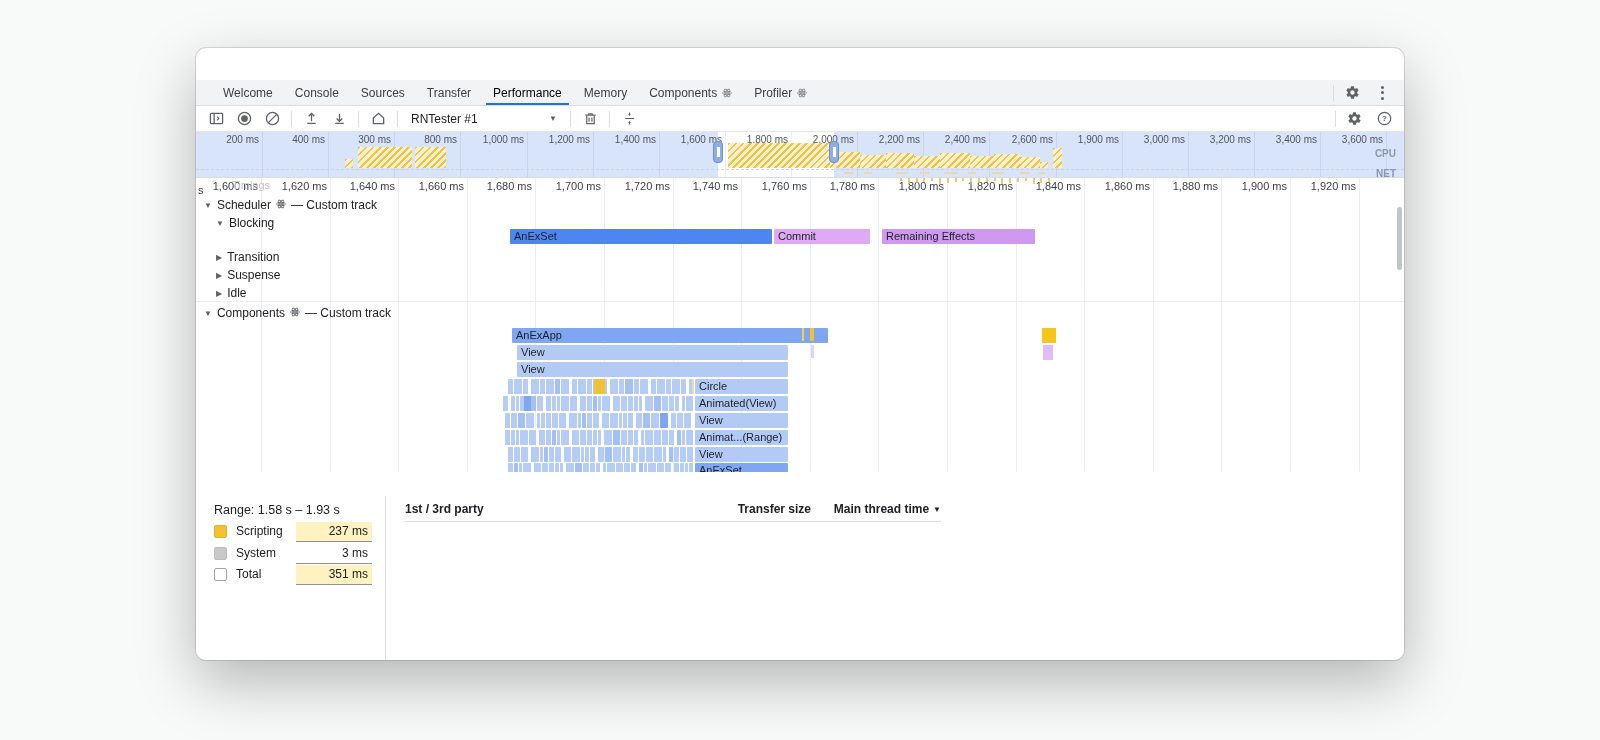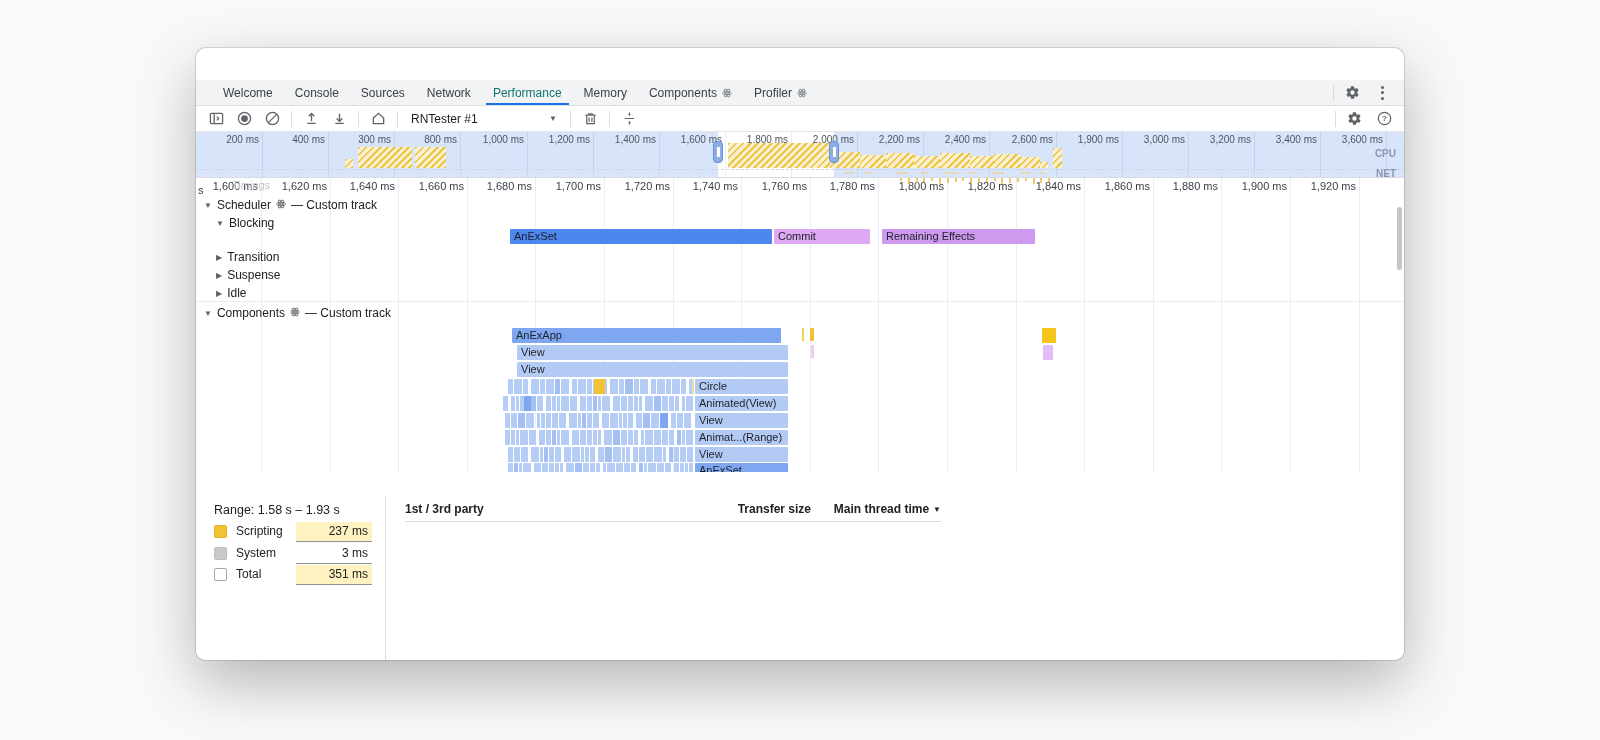--- a/index.html
+++ b/index.html
@@ -11,21 +11,21 @@
   
   #titlebar { position:absolute; left:0; top:0; width:100%; height:32px; background:#f5f4f3; border-bottom:1px solid #d8d8d8; }
   .traffic { position:absolute; top:10px; width:12px; height:12px; border-radius:50%; }
   #titlebar .title { position:absolute; left:0; right:0; top:0; height:32px; line-height:32px; text-align:center;
                      font-size:13px; font-weight:bold; color:#3d3d3d; }
 
   
   #tabbar { position:absolute; left:0; top:32px; width:100%; height:26px; background:#f1f3f4; border-bottom:1px solid #dadce0; display:flex; align-items:stretch; }
   #tabbar-tabs { display:flex; flex:1; padding-left:16px; }
   .tab { display:flex; align-items:center; gap:4px; padding:0 11px; font-size:12px; color:#3c4043; position:relative; cursor:default; }
-  .tab.active { color:#0f766e; }
+  .tab.active { color:#000000; }
   .tab.active::after { content:""; position:absolute; left:4px; right:4px; bottom:0; height:2px; background:#1a73e8; }
   .tab .atom { display:inline-flex; margin-left:1px; }
   #tabbar-right { display:flex; align-items:center; gap:6px; padding-right:10px; }
   .vsep { width:1px; height:16px; background:#dadce0; }
   .iconbtn { width:24px; height:24px; display:flex; align-items:center; justify-content:center; border-radius:3px; }
   .kebab { display:flex; flex-direction:column; gap:2.5px; align-items:center; justify-content:center; width:24px; height:24px; }
   .kebab i { width:3px; height:3px; border-radius:50%; background:#5f6368; }
 
   
   #toolbar { position:absolute; left:0; top:58px; width:100%; height:26px; background:#fff; border-bottom:1px solid #e6e6e6; display:flex; align-items:center; padding:0 8px; gap:4px; }
@@ -102,21 +102,21 @@
           <div class="tab">
             <span>Welcome</span>
           </div>
           <div class="tab">
             <span>Console</span>
           </div>
           <div class="tab">
             <span>Sources</span>
           </div>
           <div class="tab">
-            <span>Network</span>
+            <span>Transfer</span>
           </div>
           <div class="tab active">
             <span>Performance</span>
           </div>
           <div class="tab">
             <span>Memory</span>
           </div>
           <div class="tab">
             <span>Components</span>
             <span class="atom">
@@ -365,21 +365,21 @@
           <div class="tdash" style="left: 805px; height: 6px;"></div>
           <div class="tdash" style="left: 813px; height: 5px;"></div>
           <div class="tdash" style="left: 821px; height: 4px;"></div>
           <div class="tdash" style="left: 829px; height: 3px;"></div>
           <div class="tdash" style="left: 837px; height: 6px;"></div>
           <div class="tdash" style="left: 844px; height: 5px;"></div>
           <div class="tdash" style="left: 852px; height: 4px;"></div>
           <div class="flamebar" style="left: 314px; top: 51px; width: 262px; background: rgb(77, 134, 239);">AnExSet</div>
           <div class="flamebar" style="left: 578px; top: 51px; width: 96px; background: rgb(223, 169, 243);">Commit</div>
           <div class="flamebar" style="left: 686px; top: 51px; width: 153px; background: rgb(207, 153, 240);">Remaining Effects</div>
-          <div class="flamebar" style="left: 316px; top: 150px; width: 269px; background: rgb(127, 167, 241);">AnExApp</div>
+          <div class="flamebar" style="left: 316px; top: 150px; width: 316px; background: rgb(127, 167, 241);">AnExApp</div>
           <div class="flamebar" style="left: 321px; top: 167px; width: 271px; background: rgb(179, 203, 244);">View</div>
           <div class="flamebar" style="left: 321px; top: 184px; width: 271px; background: rgb(179, 203, 244);">View</div>
           <div class="slice" style="left: 312px; top: 201px; width: 5px; height: 15px; background: rgb(181, 204, 245);"></div>
           <div class="slice" style="left: 318px; top: 201px; width: 8px; height: 15px; background: rgb(181, 204, 245);"></div>
           <div class="slice" style="left: 327px; top: 201px; width: 5px; height: 15px; background: rgb(181, 204, 245);"></div>
           <div class="slice" style="left: 335px; top: 201px; width: 8px; height: 15px; background: rgb(181, 204, 245);"></div>
           <div class="slice" style="left: 344px; top: 201px; width: 5px; height: 15px; background: rgb(181, 204, 245);"></div>
           <div class="slice" style="left: 350px; top: 201px; width: 8px; height: 15px; background: rgb(181, 204, 245);"></div>
           <div class="slice" style="left: 359px; top: 201px; width: 5px; height: 15px; background: rgb(164, 191, 242);"></div>
           <div class="slice" style="left: 365px; top: 201px; width: 8px; height: 15px; background: rgb(181, 204, 245);"></div>

